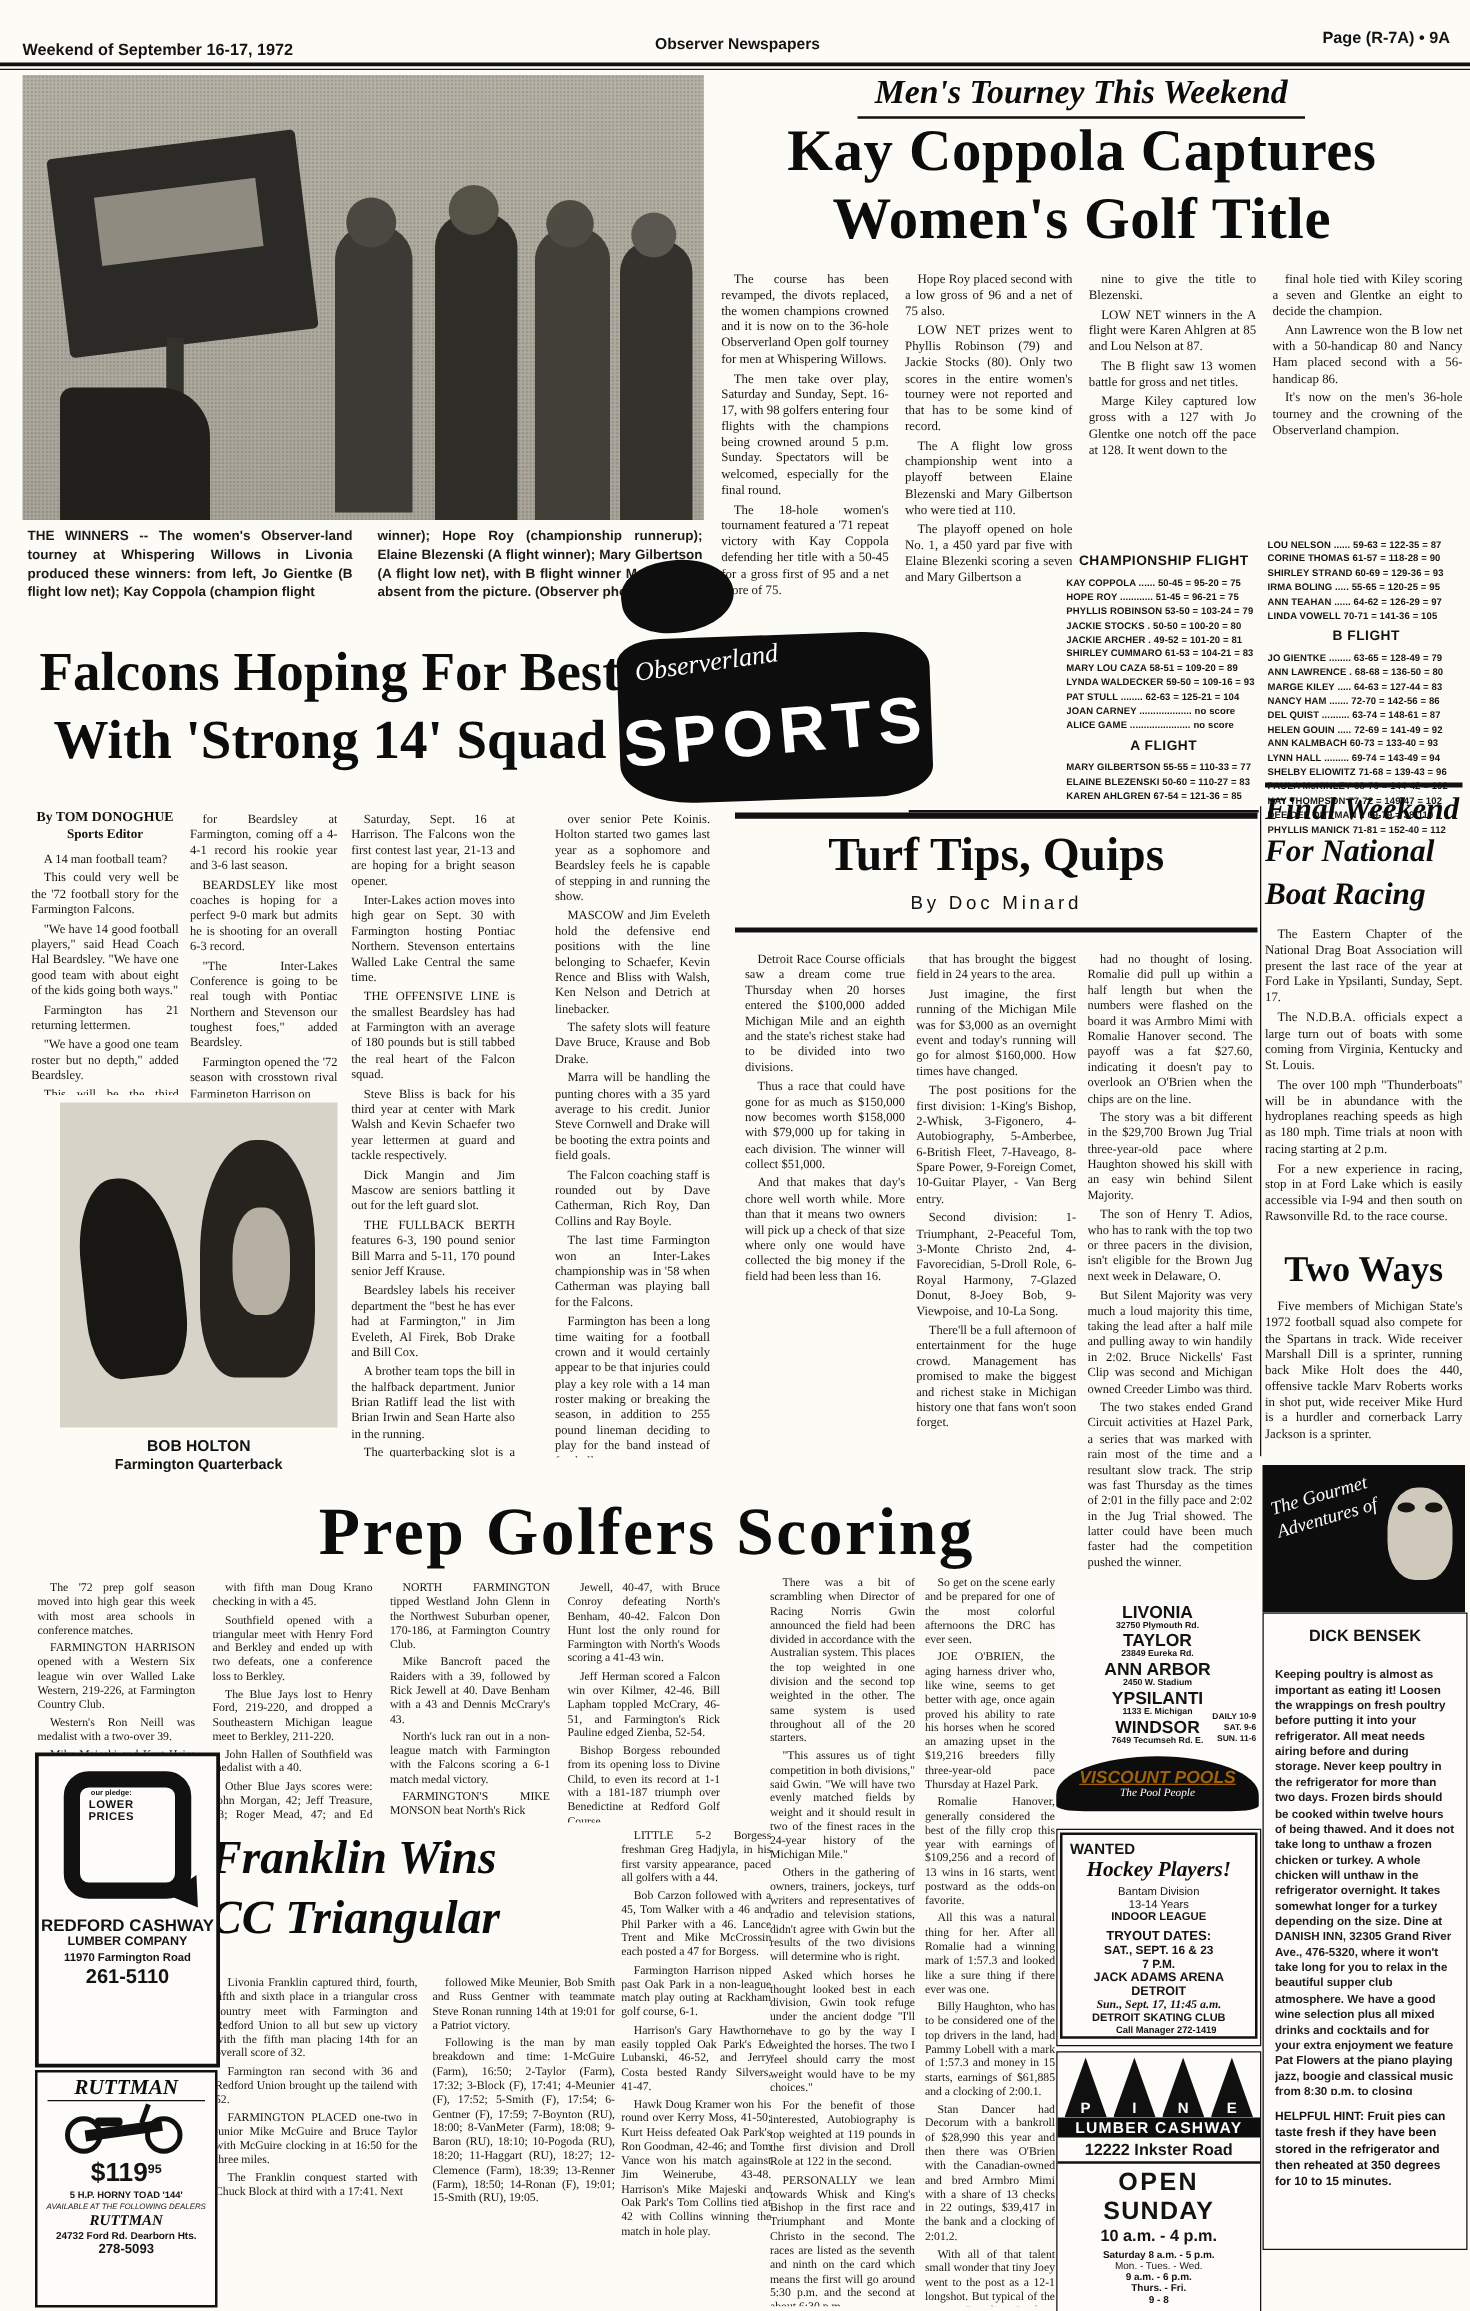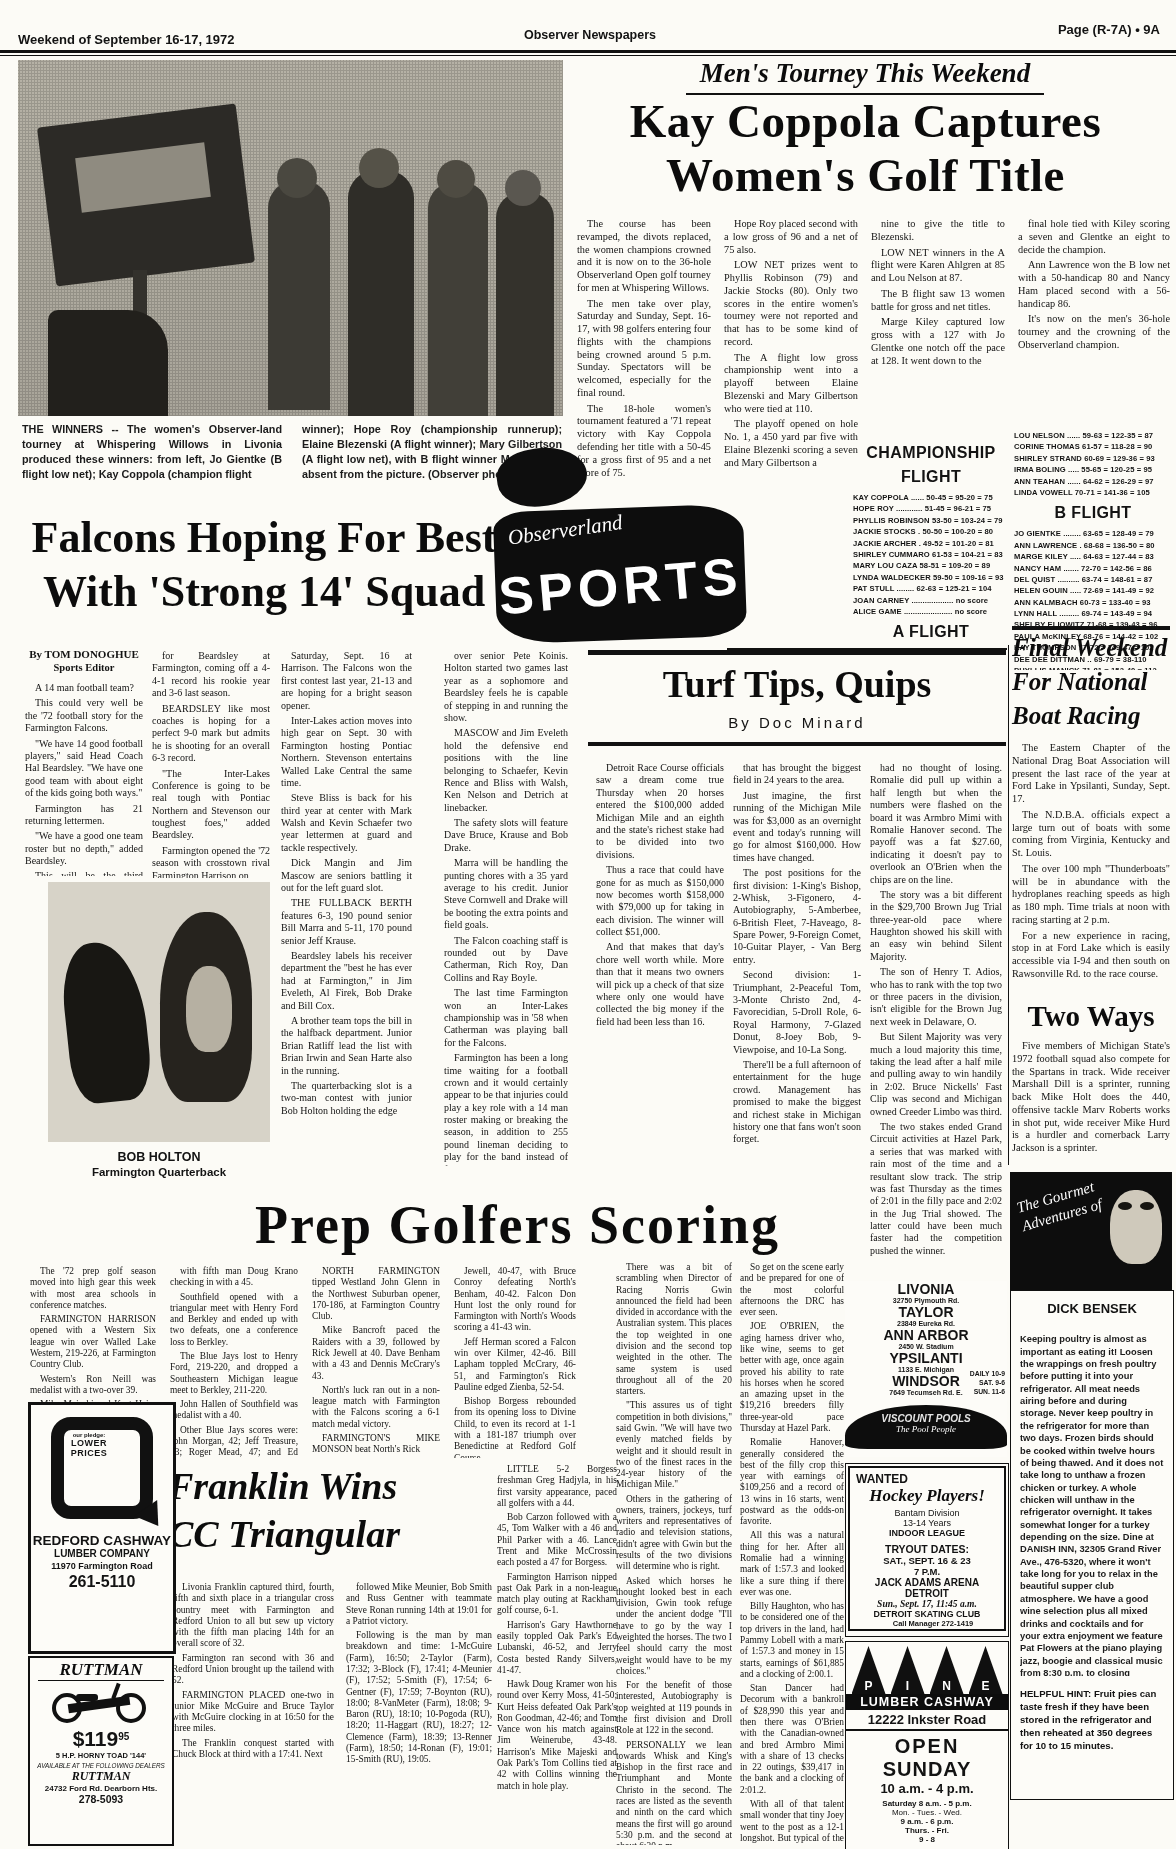--- a/index.html
+++ b/index.html
@@ -9,21 +9,21 @@
   .sans{font-family:"Liberation Sans",sans-serif;}
   .serif{font-family:"Liberation Serif",serif;}
   .rule{background:#111;}
   .col{font-size:10.3px;line-height:1.24;text-align:justify;overflow:hidden;}
   .col .para{margin:0 0 3px;text-indent:10px;}
   .colsm{font-size:9.4px;line-height:1.2;}
   .capcol{font-family:"Liberation Sans",sans-serif;font-weight:bold;font-size:10.8px;
           line-height:1.4;text-align:justify;color:#1b1b1b;}
   .scorelist{font-family:"Liberation Sans",sans-serif;font-weight:bold;font-size:7.6px;
              line-height:1.5;letter-spacing:.1px;overflow:hidden;}
-  .score-title{text-align:center;font-size:16px;letter-spacing:.4px;margin:3px 0 3px;}
+  .score-title{text-align:center;font-size:11px;letter-spacing:.4px;margin:3px 0 3px;}
   .score-row{white-space:nowrap;overflow:hidden;}
   .headline{font-family:"Liberation Serif",serif;font-weight:bold;color:#0c0c0c;}
   .halftone{background-image:radial-gradient(#00000026 1px, transparent 1.2px),
             linear-gradient(#b6b2a6,#a9a59a);background-size:3px 3px,100% 100%;}
   .byl{text-align:center;font-weight:bold;}
   .adbox{background:#fdfcf8;}
   .tri{width:34px;height:48px;clip-path:polygon(50% 0,100% 100%,0 100%);background:#101010;position:relative;}
   .tri span{position:absolute;bottom:1px;left:0;right:0;text-align:center;color:#fff;
             font:bold 12px "Liberation Sans",sans-serif;}
 </style>
@@ -158,20 +158,21 @@
     </div>
   <div class="abs col" style="left:152px;top:650px;width:118px;height:228px;font-size:10px;">
       <p class="para">for Beardsley at Farmington, coming off a 4-4-1 record his rookie year and 3-6 last season.</p>
       <p class="para">BEARDSLEY like most coaches is hoping for a perfect 9-0 mark but admits he is shooting for an overall 6-3 record.</p>
       <p class="para">"The Inter-Lakes Conference is going to be real tough with Pontiac Northern and Stevenson our toughest foes," added Beardsley.</p>
       <p class="para">Farmington opened the '72 season with crosstown rival Farmington Harrison on</p>
     </div>
   <div class="abs col" style="left:281px;top:650px;width:131px;height:516px;font-size:10px;">
       <p class="para">Saturday, Sept. 16 at Harrison. The Falcons won the first contest last year, 21-13 and are hoping for a bright season opener.</p>
       <p class="para">Inter-Lakes action moves into high gear on Sept. 30 with Farmington hosting Pontiac Northern. Stevenson entertains Walled Lake Central the same time.</p>
+      <p class="para">THE OFFENSIVE LINE is the smallest Beardsley has had at Farmington with an average of 180 pounds but is still tabbed the real heart of the Falcon squad.</p>
       <p class="para">Steve Bliss is back for his third year at center with Mark Walsh and Kevin Schaefer two year lettermen at guard and tackle respectively.</p>
       <p class="para">Dick Mangin and Jim Mascow are seniors battling it out for the left guard slot.</p>
       <p class="para">THE FULLBACK BERTH features 6-3, 190 pound senior Bill Marra and 5-11, 170 pound senior Jeff Krause.</p>
       <p class="para">Beardsley labels his receiver department the "best he has ever had at Farmington," in Jim Eveleth, Al Firek, Bob Drake and Bill Cox.</p>
       <p class="para">A brother team tops the bill in the halfback department. Junior Brian Ratliff lead the list with Brian Irwin and Sean Harte also in the running.</p>
       <p class="para">The quarterbacking slot is a two-man contest with junior Bob Holton holding the edge</p>
     </div>
   <div class="abs col" style="left:444px;top:650px;width:124px;height:516px;font-size:10px;">
       <p class="para">over senior Pete Koinis. Holton started two games last year as a sophomore and Beardsley feels he is capable of stepping in and running the show.</p>
       <p class="para">MASCOW and Jim Eveleth hold the defensive end positions with the line belonging to Schaefer, Kevin Rence and Bliss with Walsh, Ken Nelson and Detrich at linebacker.</p>
@@ -356,21 +357,21 @@
     <div style="font-weight:900;font-size:14px;">YPSILANTI</div>
     <div style="font-weight:bold;font-size:7px;">1133 E. Michigan</div>
     <div style="font-weight:900;font-size:14px;">WINDSOR</div>
     <div style="font-weight:bold;font-size:7px;">7649 Tecumseh Rd. E.</div>
     <div style="position:absolute;right:2px;top:88px;width:48px;text-align:right;font-weight:bold;font-size:6.8px;line-height:1.35;">
       <div>DAILY 10-9</div>
       <div>SAT. 9-6</div>
       <div>SUN. 11-6</div>
     </div>
     <div style="position:absolute;left:0;right:0;bottom:8px;height:44px;background:#0d0d0d;border-radius:50% 50% 14% 14%/70% 70% 10% 10%;">
-      <div style="color:#e5e5e5;font-style:italic;font-weight:900;font-size:10px;padding-top:8px;">VISCOUNT POOLS</div>
+      <div style="color:#a16207;font-style:italic;font-weight:900;font-size:14px;padding-top:8px;text-decoration:underline;">VISCOUNT POOLS</div>
       <div class="serif" style="color:#fff;font-style:italic;font-size:9px;">The Pool People</div>
     </div>
   </div>
 
   <div class="abs adbox" style="left:845px;top:1463px;width:162px;height:172px;border:1.5px solid #111;">
     <div style="border:2.5px solid #111;margin:2px;height:161px;text-align:center;">
       <div class="sans" style="text-align:left;font-weight:900;font-size:12px;margin:4px 0 0 6px;">WANTED</div>
       <div class="headline" style="font-style:italic;font-size:17px;">Hockey Players!</div>
       <div class="sans" style="font-size:9px;margin-top:2px;">Bantam Division</div>
       <div class="sans" style="font-size:9px;">13-14 Years</div>

